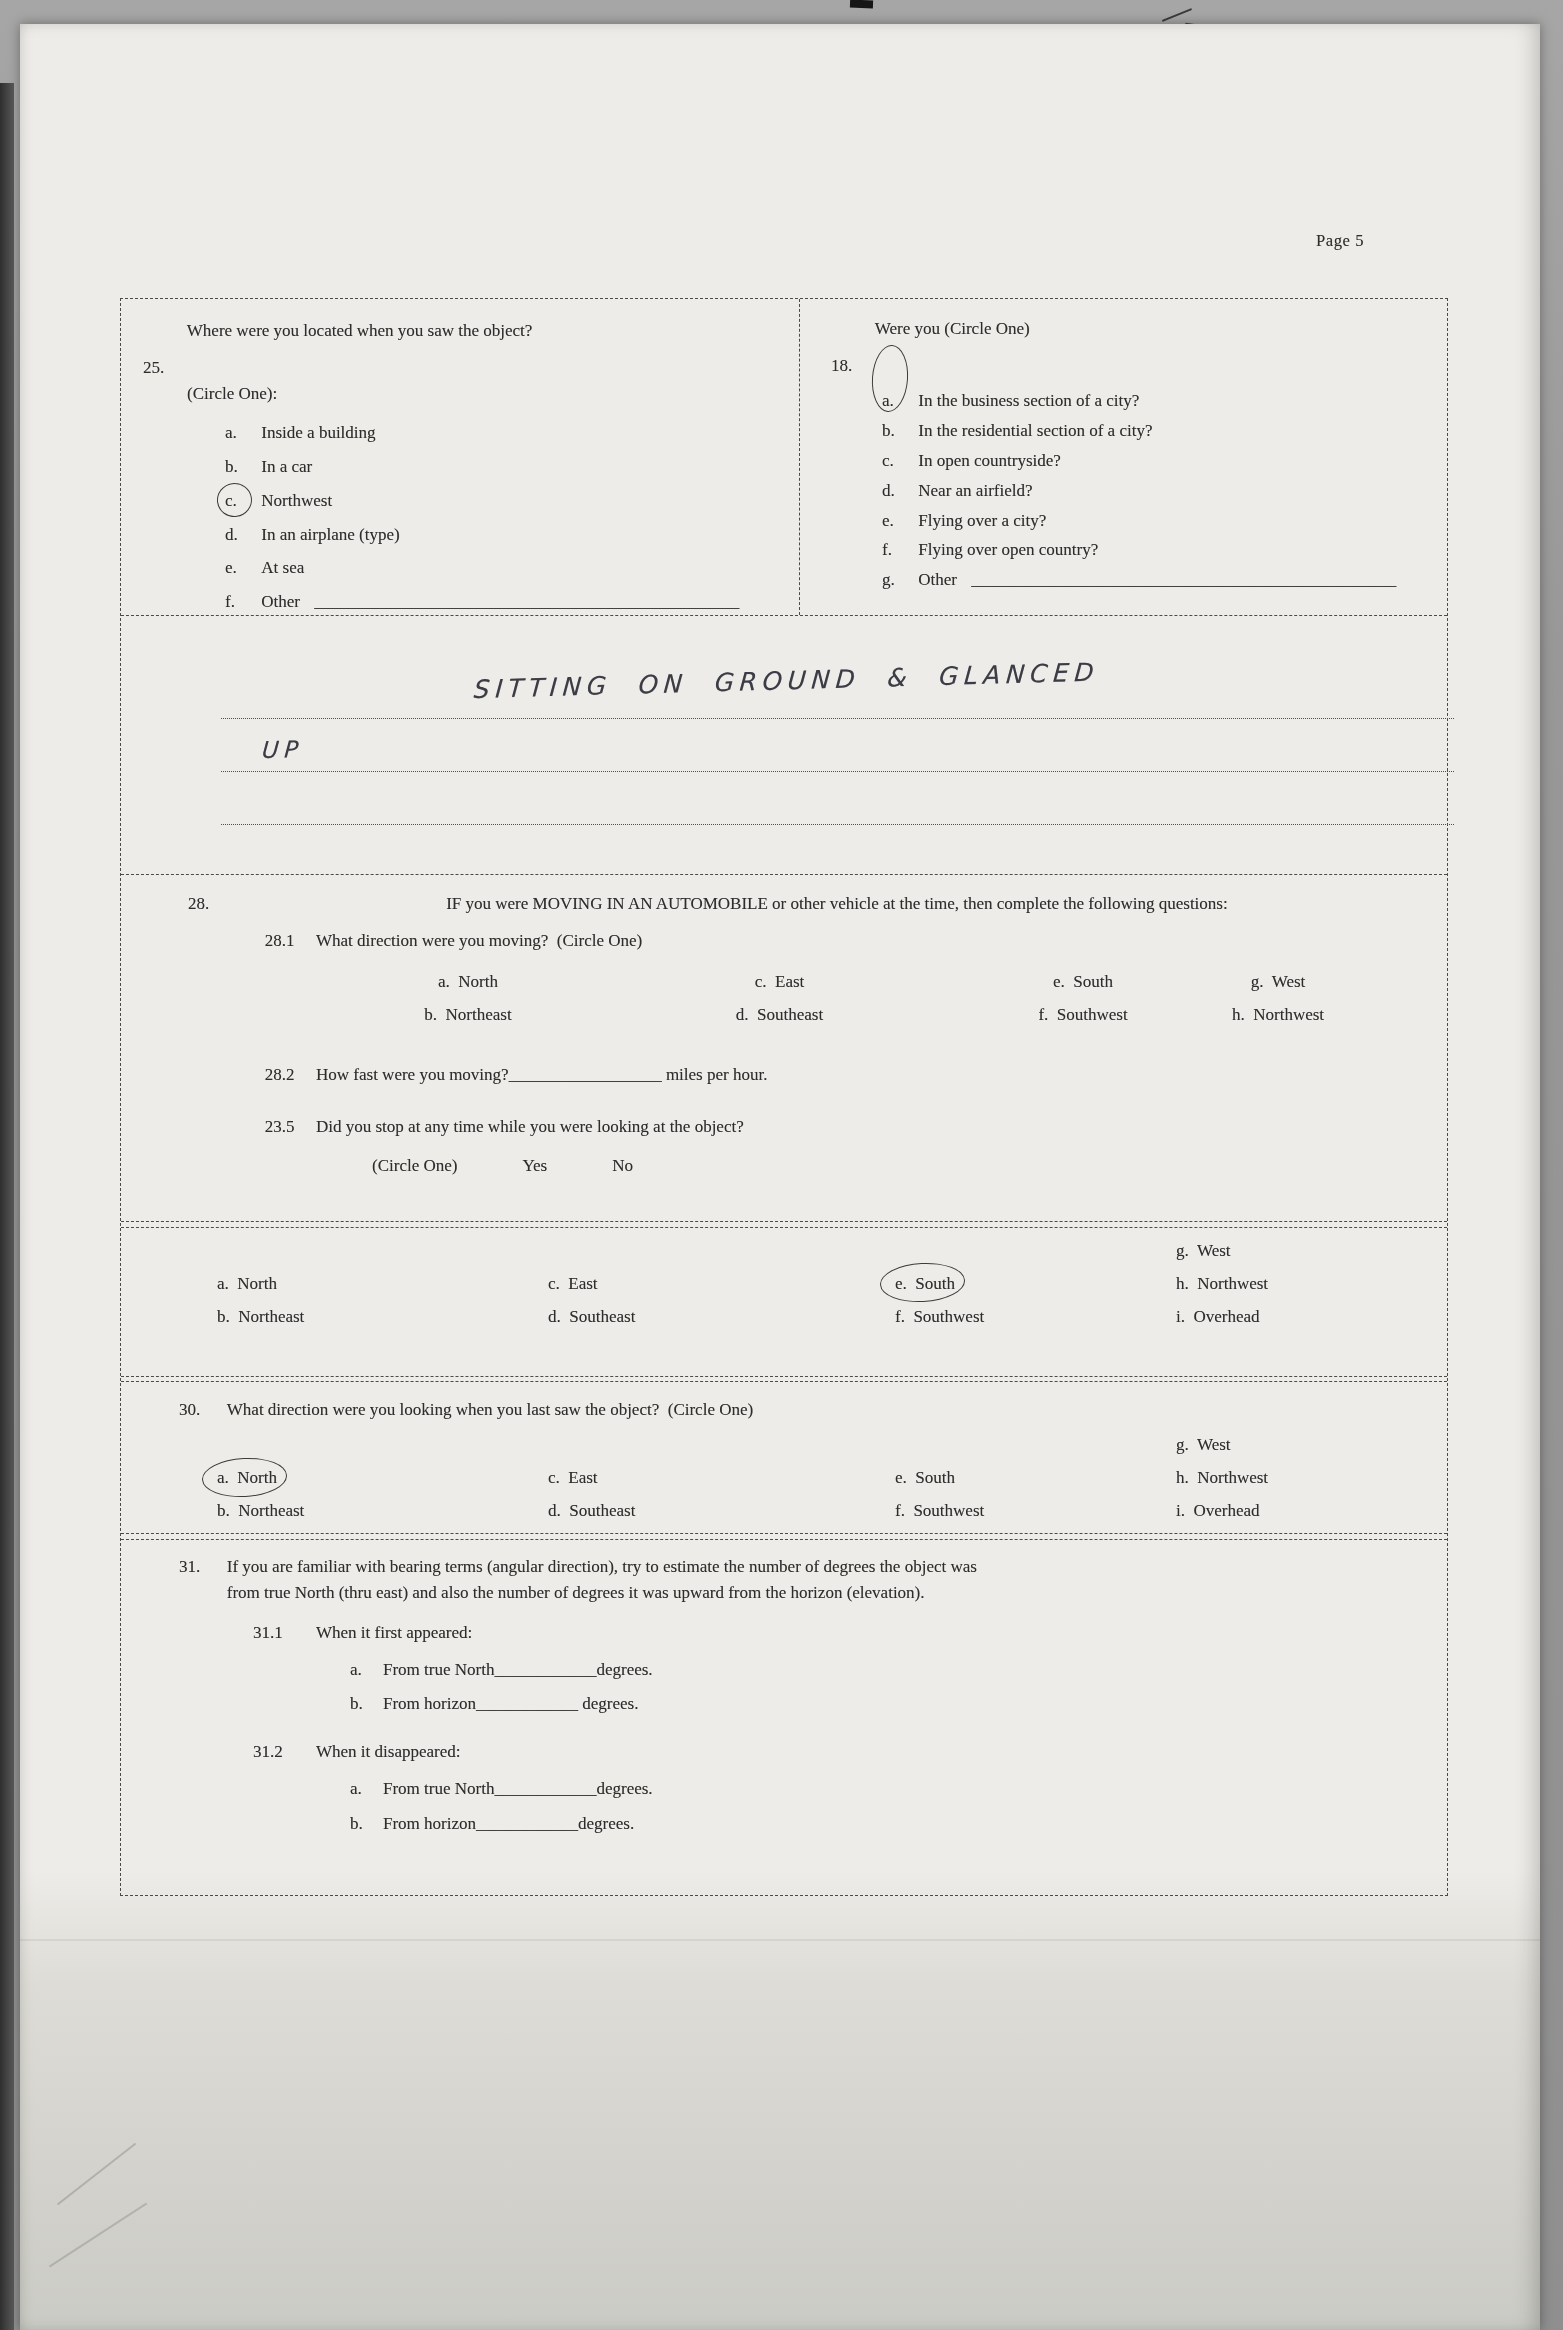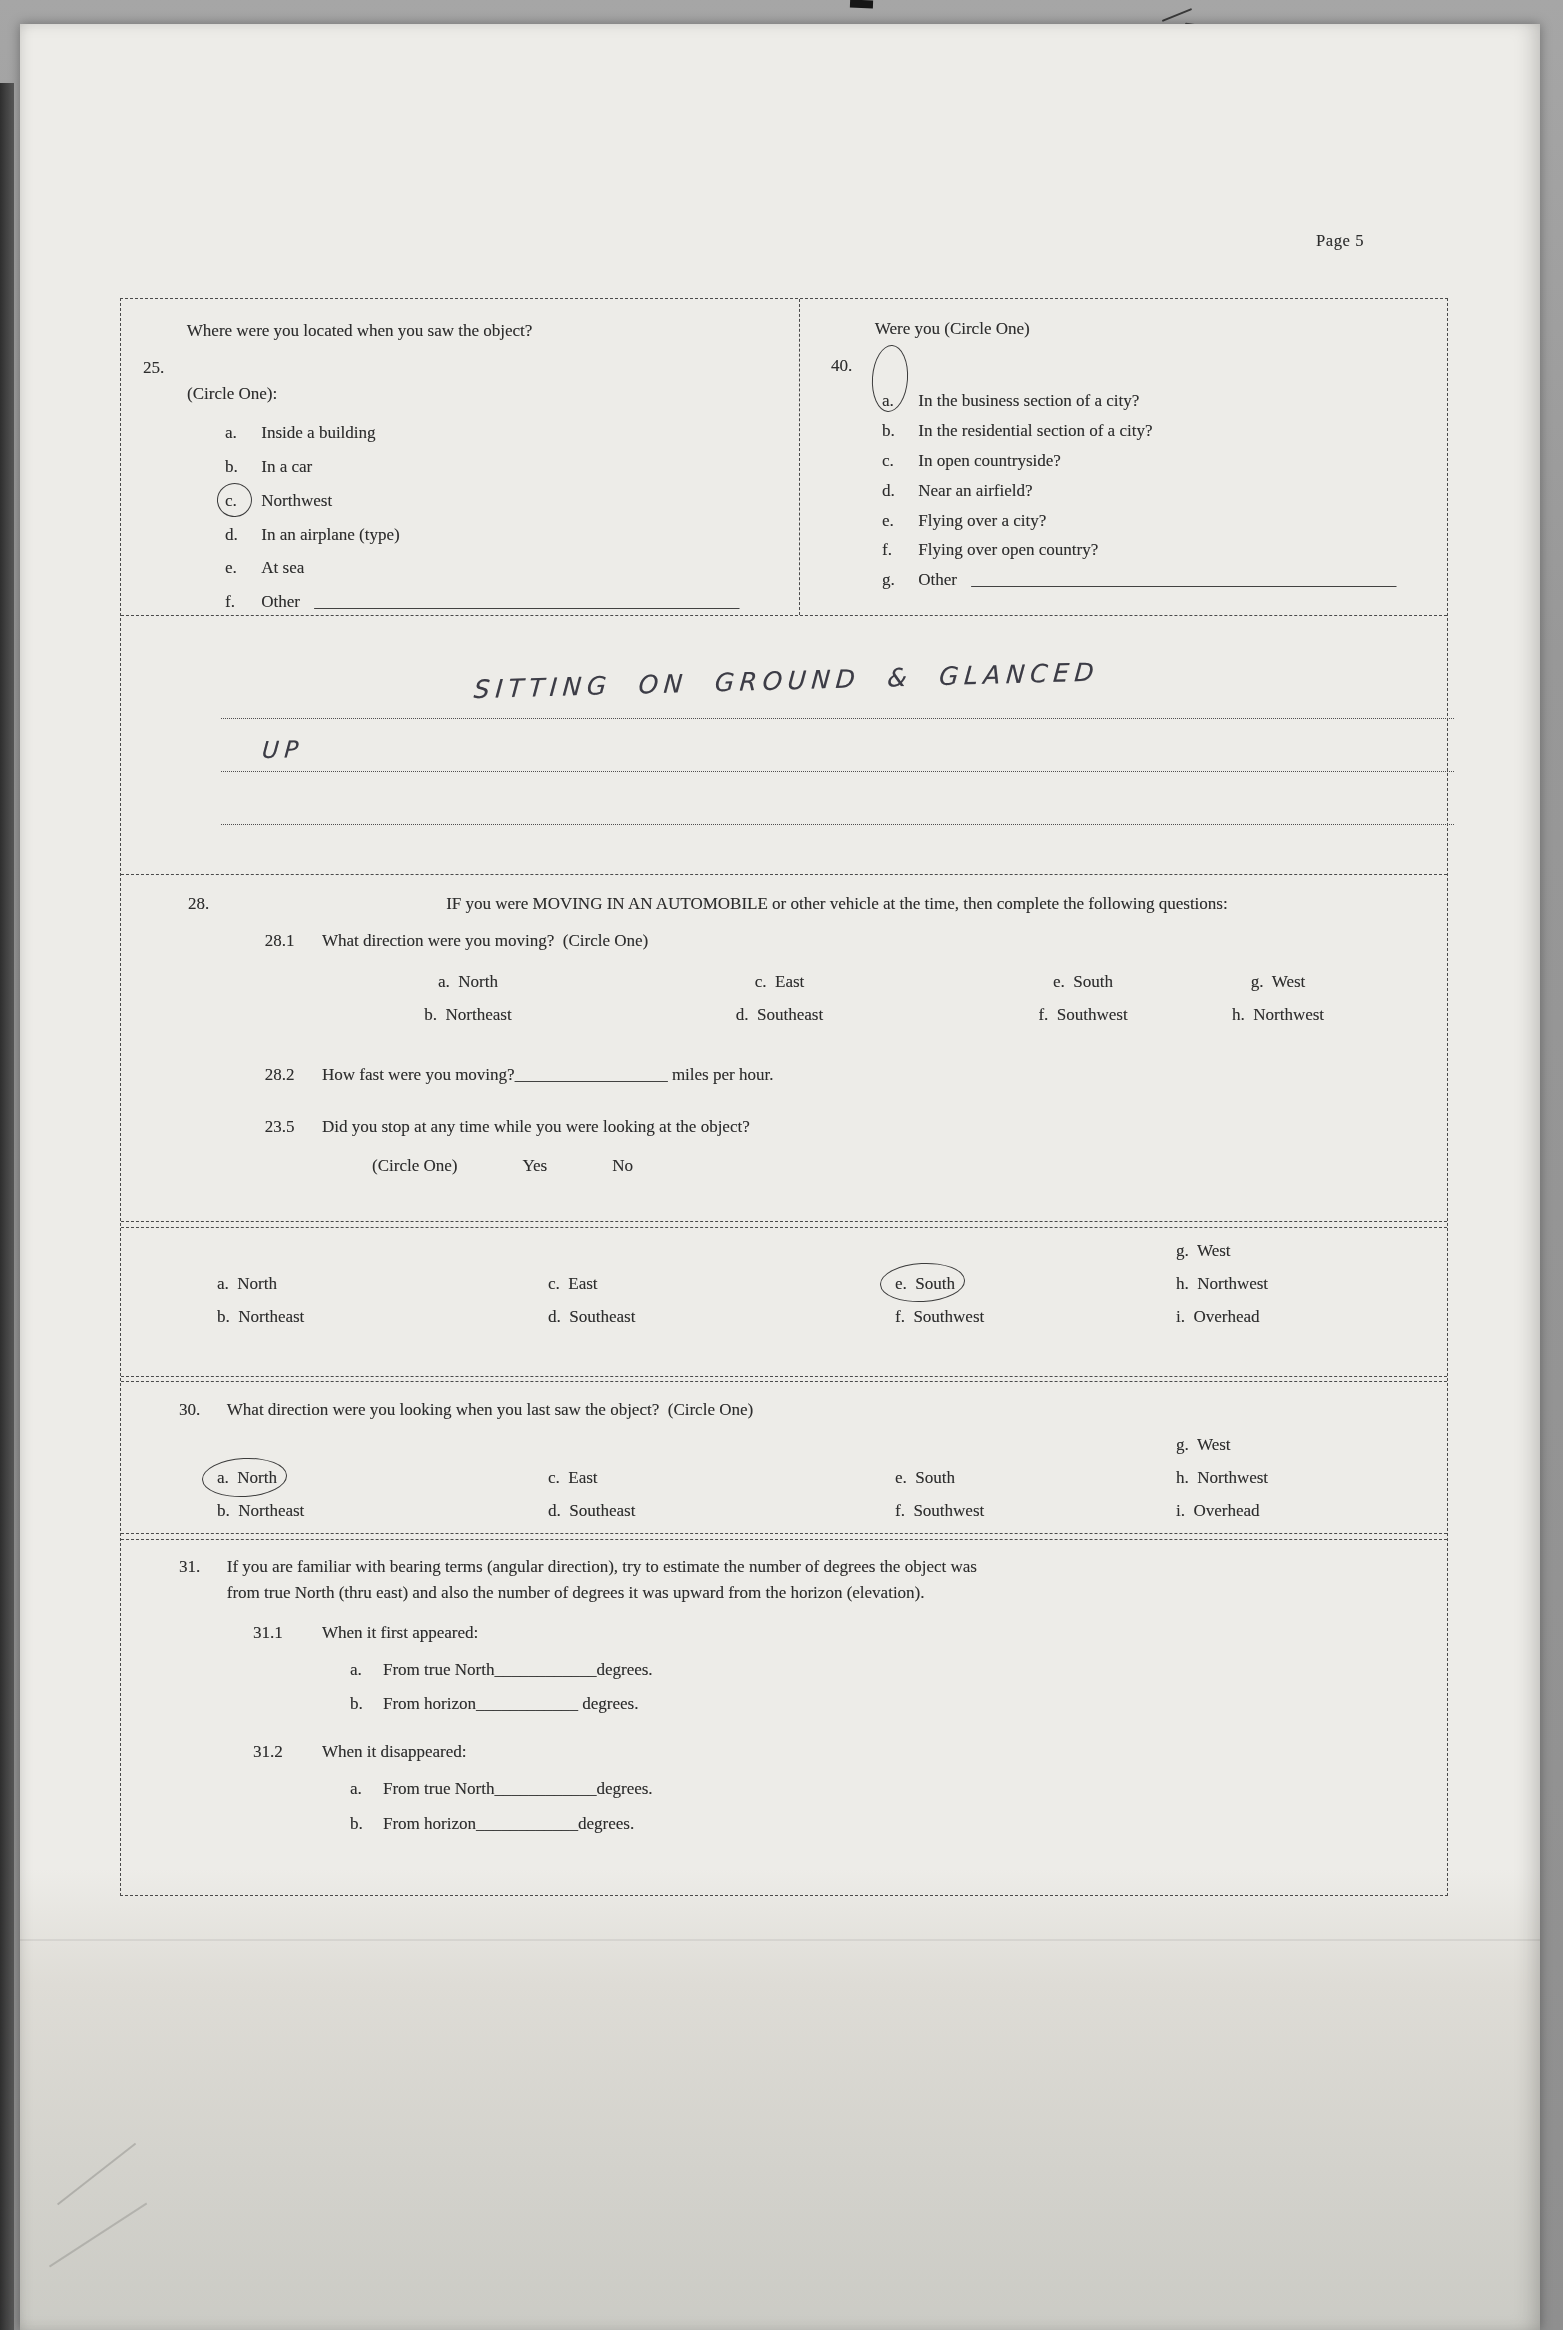--- a/index.html
+++ b/index.html
@@ -72,21 +72,21 @@
 
   .q27row{ margin:14.3px 0 0 58px; display:flex; gap:8.8px; }
   .handwriting{ font-family:"DejaVu Sans",sans-serif; font-style:italic; color:#3c3c46;
     letter-spacing:5.5px; transform:rotate(-1.6deg) skewX(-6deg); transform-origin:left; }
   .hand1{ position:absolute; left:353px; top:53px; font-size:25px; }
   .hand2{ position:absolute; left:141px; top:115px; font-size:23px; }
   .rule{ position:absolute; left:100px; width:1233px; height:0; border-bottom:1.7px dotted #4f4f4f; }
   .rule1{ top:100px; } .rule2{ top:153px; } .rule3{ top:206px; }
 
   .q28row{ margin:14.3px 0 0 58px; display:flex; gap:8.8px; }
-  .sub{ display:flex; gap:16px; margin-left:132px; }
+  .sub{ display:flex; gap:10px; margin-left:132px; }
   .subnum{ flex:none; width:53px; }
   .sub281{ margin-top:11px; }
   .dirs{ margin:12px 0 0 190px; display:flex; }
   .dcol{ line-height:33px; }
   .dcol1{ width:314px; } .dcol2{ width:309px; } .dcol3{ width:298px; }
   .sub282{ margin-top:31px; }
   .sub283{ margin-top:26.5px; }
   .cone{ margin:13.2px 0 0 251px; display:flex; }
   .cone .gap{ margin-left:65px; }
 
@@ -153,21 +153,21 @@
             <span class="letter c-letter" data-bind="q25.options.5.letter">f.</span>
             <span data-bind="q25.options.5.label">Other</span>
             <span data-bind="q25.options.5.blank">__________________________________________________</span>
           </div>
         </div>
       </div>
 
       <div class="col-q26">
         <div class="oval-ab circled"></div>
         <div class="qrow">
-          <span class="qnum" data-bind="q26.number">40.</span>
+          <span class="qnum" data-bind="q26.number">18.</span>
           <span class="qbody">
             <span data-bind="q26.text">Were you (Circle One)</span>
           </span>
         </div>
         <div class="opts26">
           <div class="opt">
             <span class="letter" data-bind="q26.options.0.letter">a.</span>
             <span data-bind="q26.options.0.label">In the business section of a city?</span>
           </div>
           <div class="opt">

